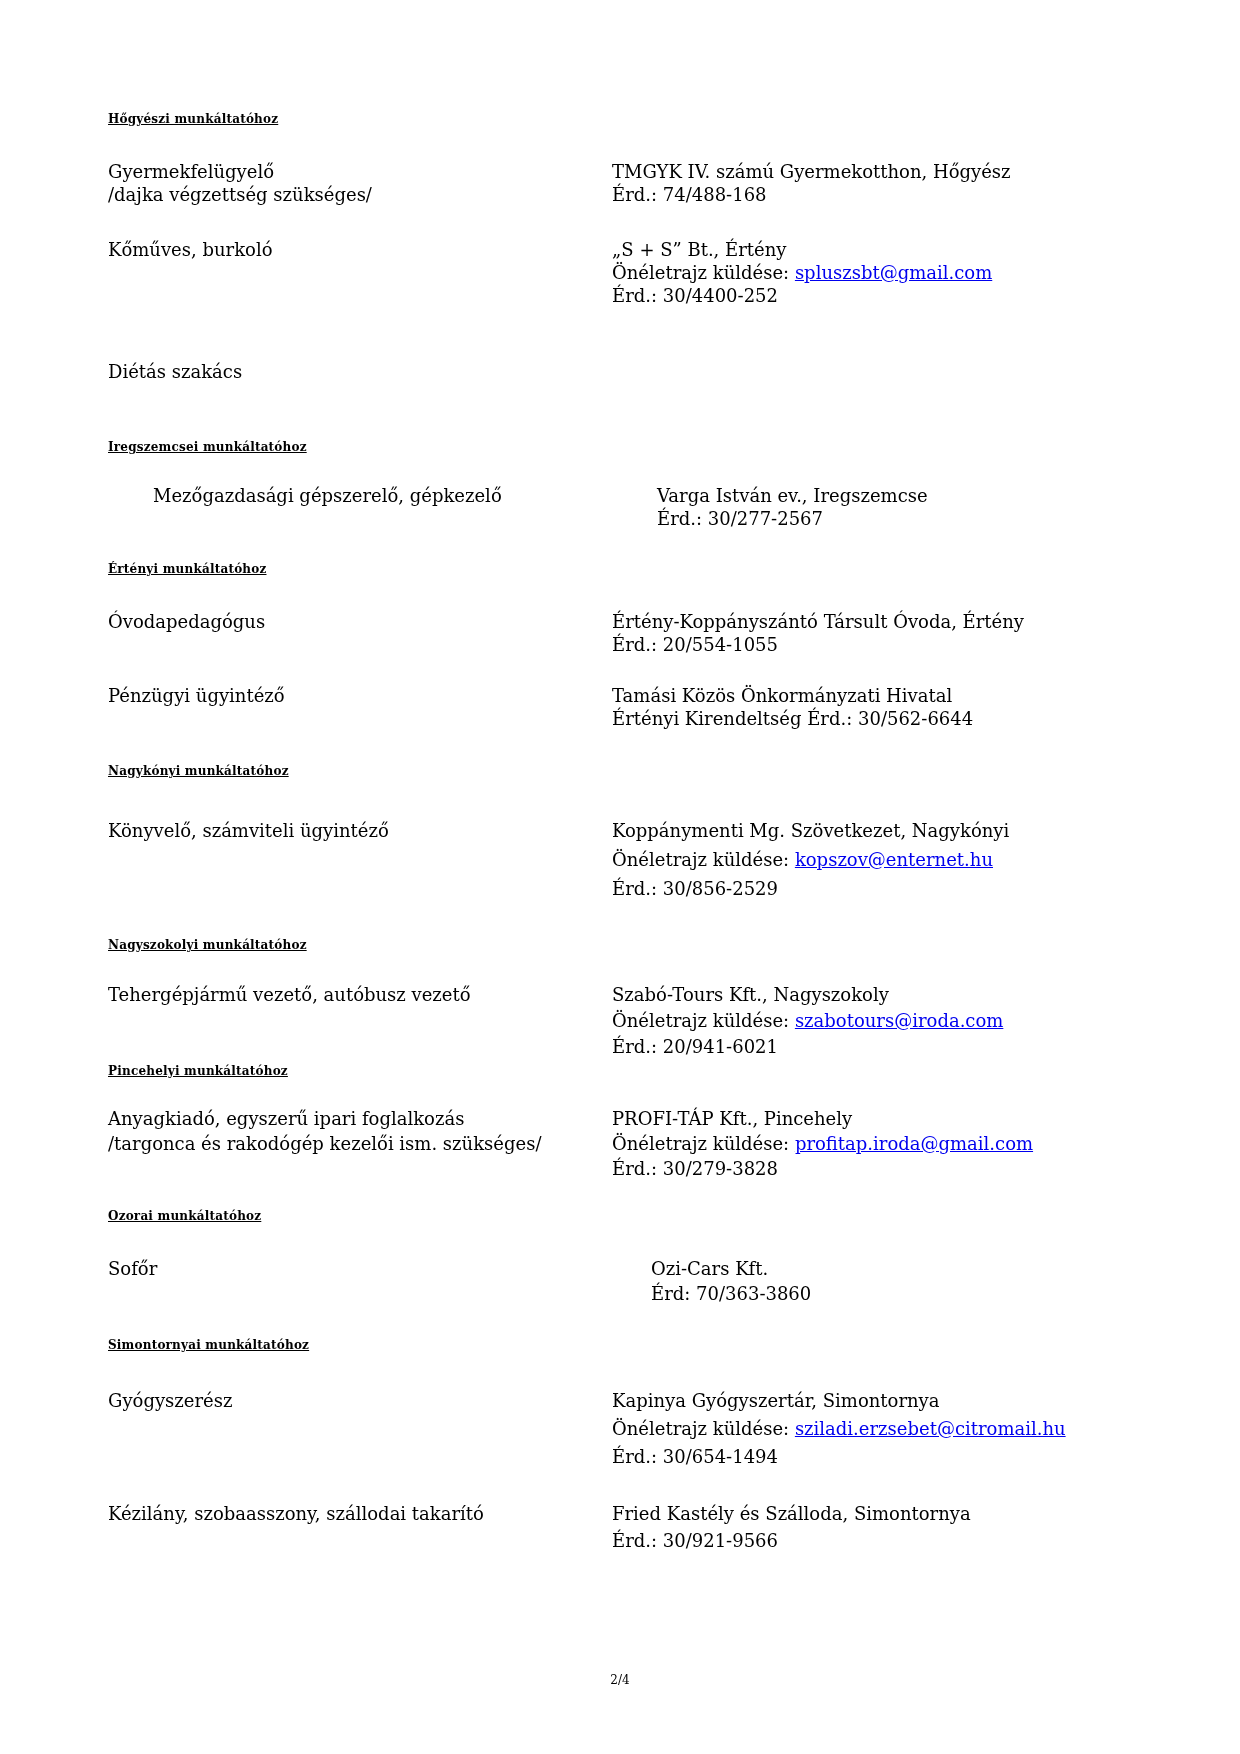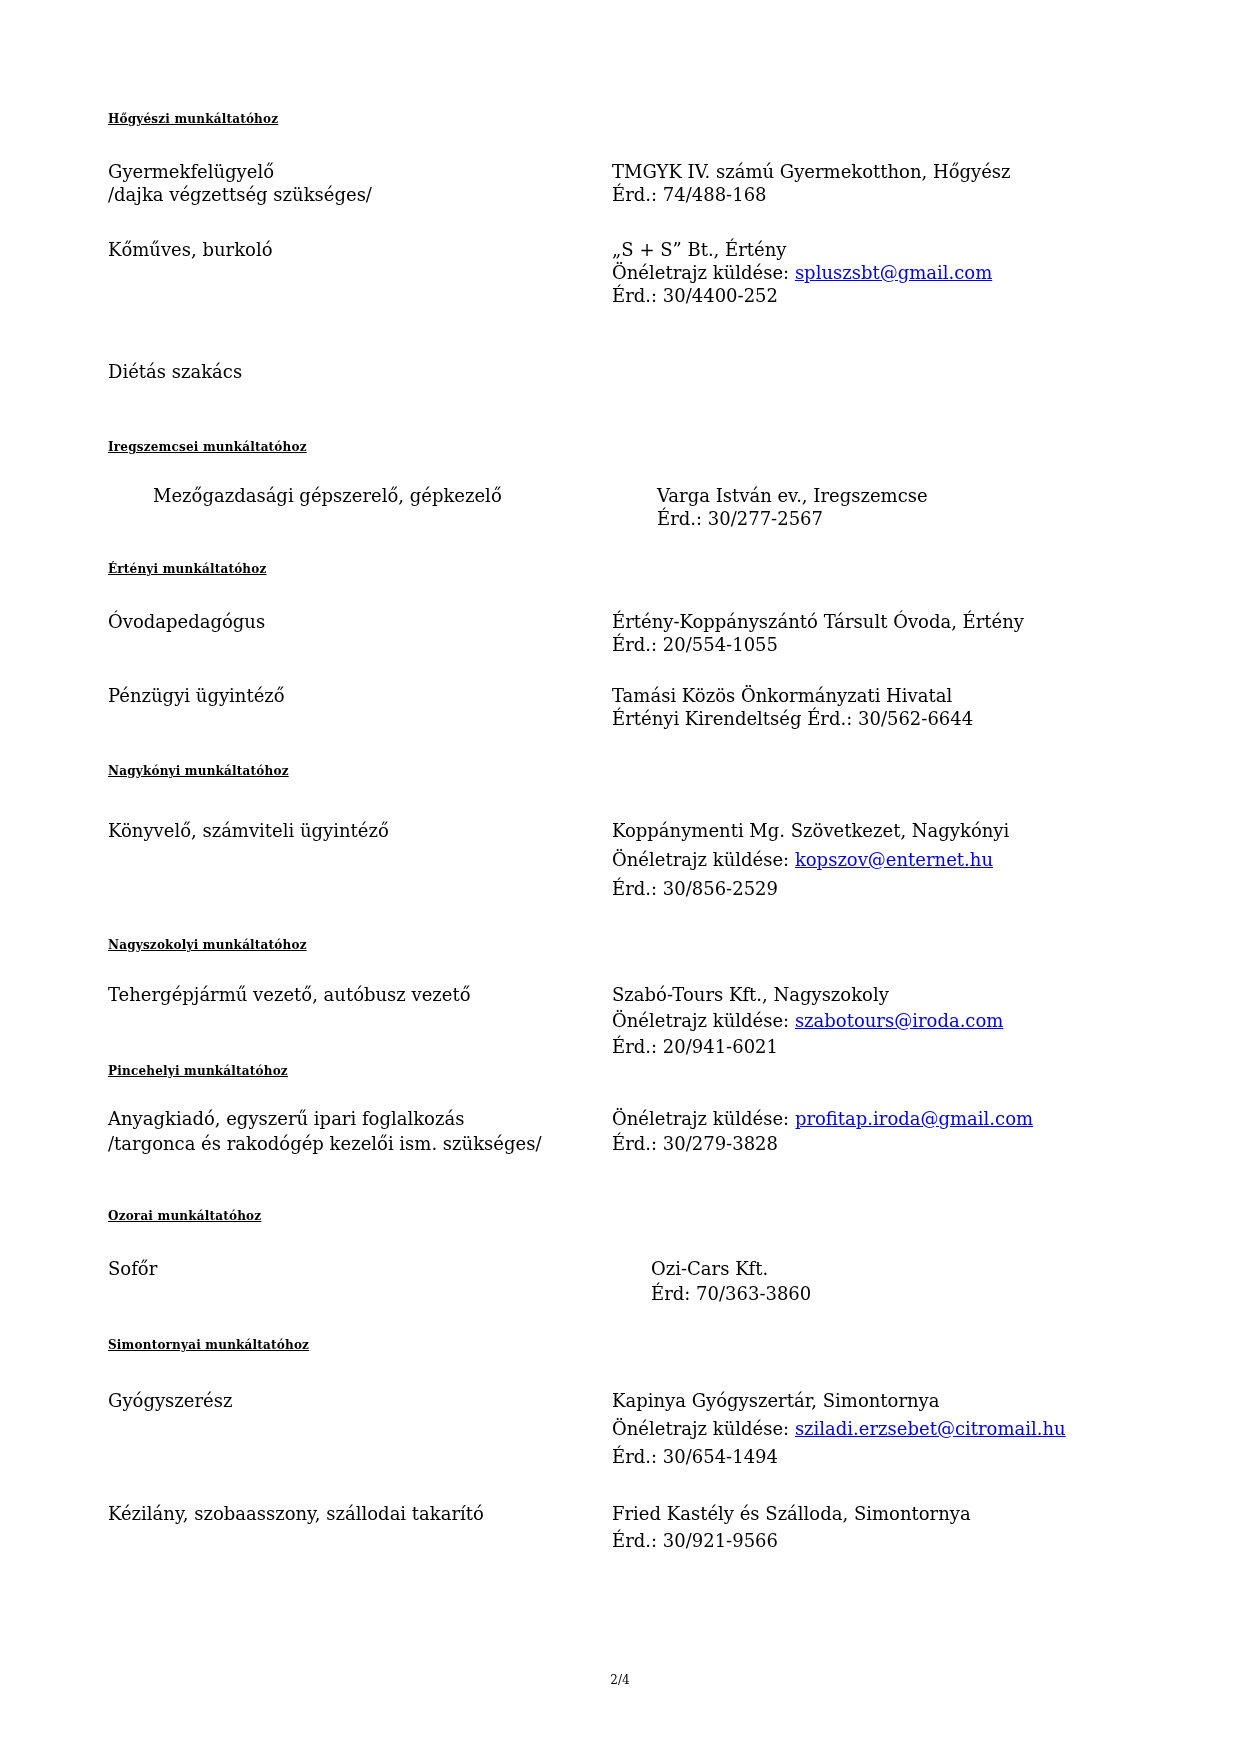--- a/index.html
+++ b/index.html
@@ -112,20 +112,21 @@
         <div>Érd.: 20/941-6021</div>
       </div>
     </div>
     <div class="heading block" style="top: 1060px;">Pincehelyi munkáltatóhoz</div>
     <div class="row block" style="top: 1106px; line-height: 25px;">
       <div class="col-left">
         <div>Anyagkiadó, egyszerű ipari foglalkozás</div>
         <div>/targonca és rakodógép kezelői ism. szükséges/</div>
       </div>
       <div class="col-right">
+        <div>PROFI-TÁP Kft., Pincehely</div>
         <div>Önéletrajz küldése: <a class="email" href="#" style="color: rgb(0, 0, 238);">profitap.iroda@gmail.com</a></div>
         <div>Érd.: 30/279-3828</div>
       </div>
     </div>
     <div class="heading block" style="top: 1205px;">Ozorai munkáltatóhoz</div>
     <div class="row block" style="top: 1256px; line-height: 25px; gap: 39px;">
       <div class="col-left">
         <div>Sofőr</div>
       </div>
       <div class="col-right">

